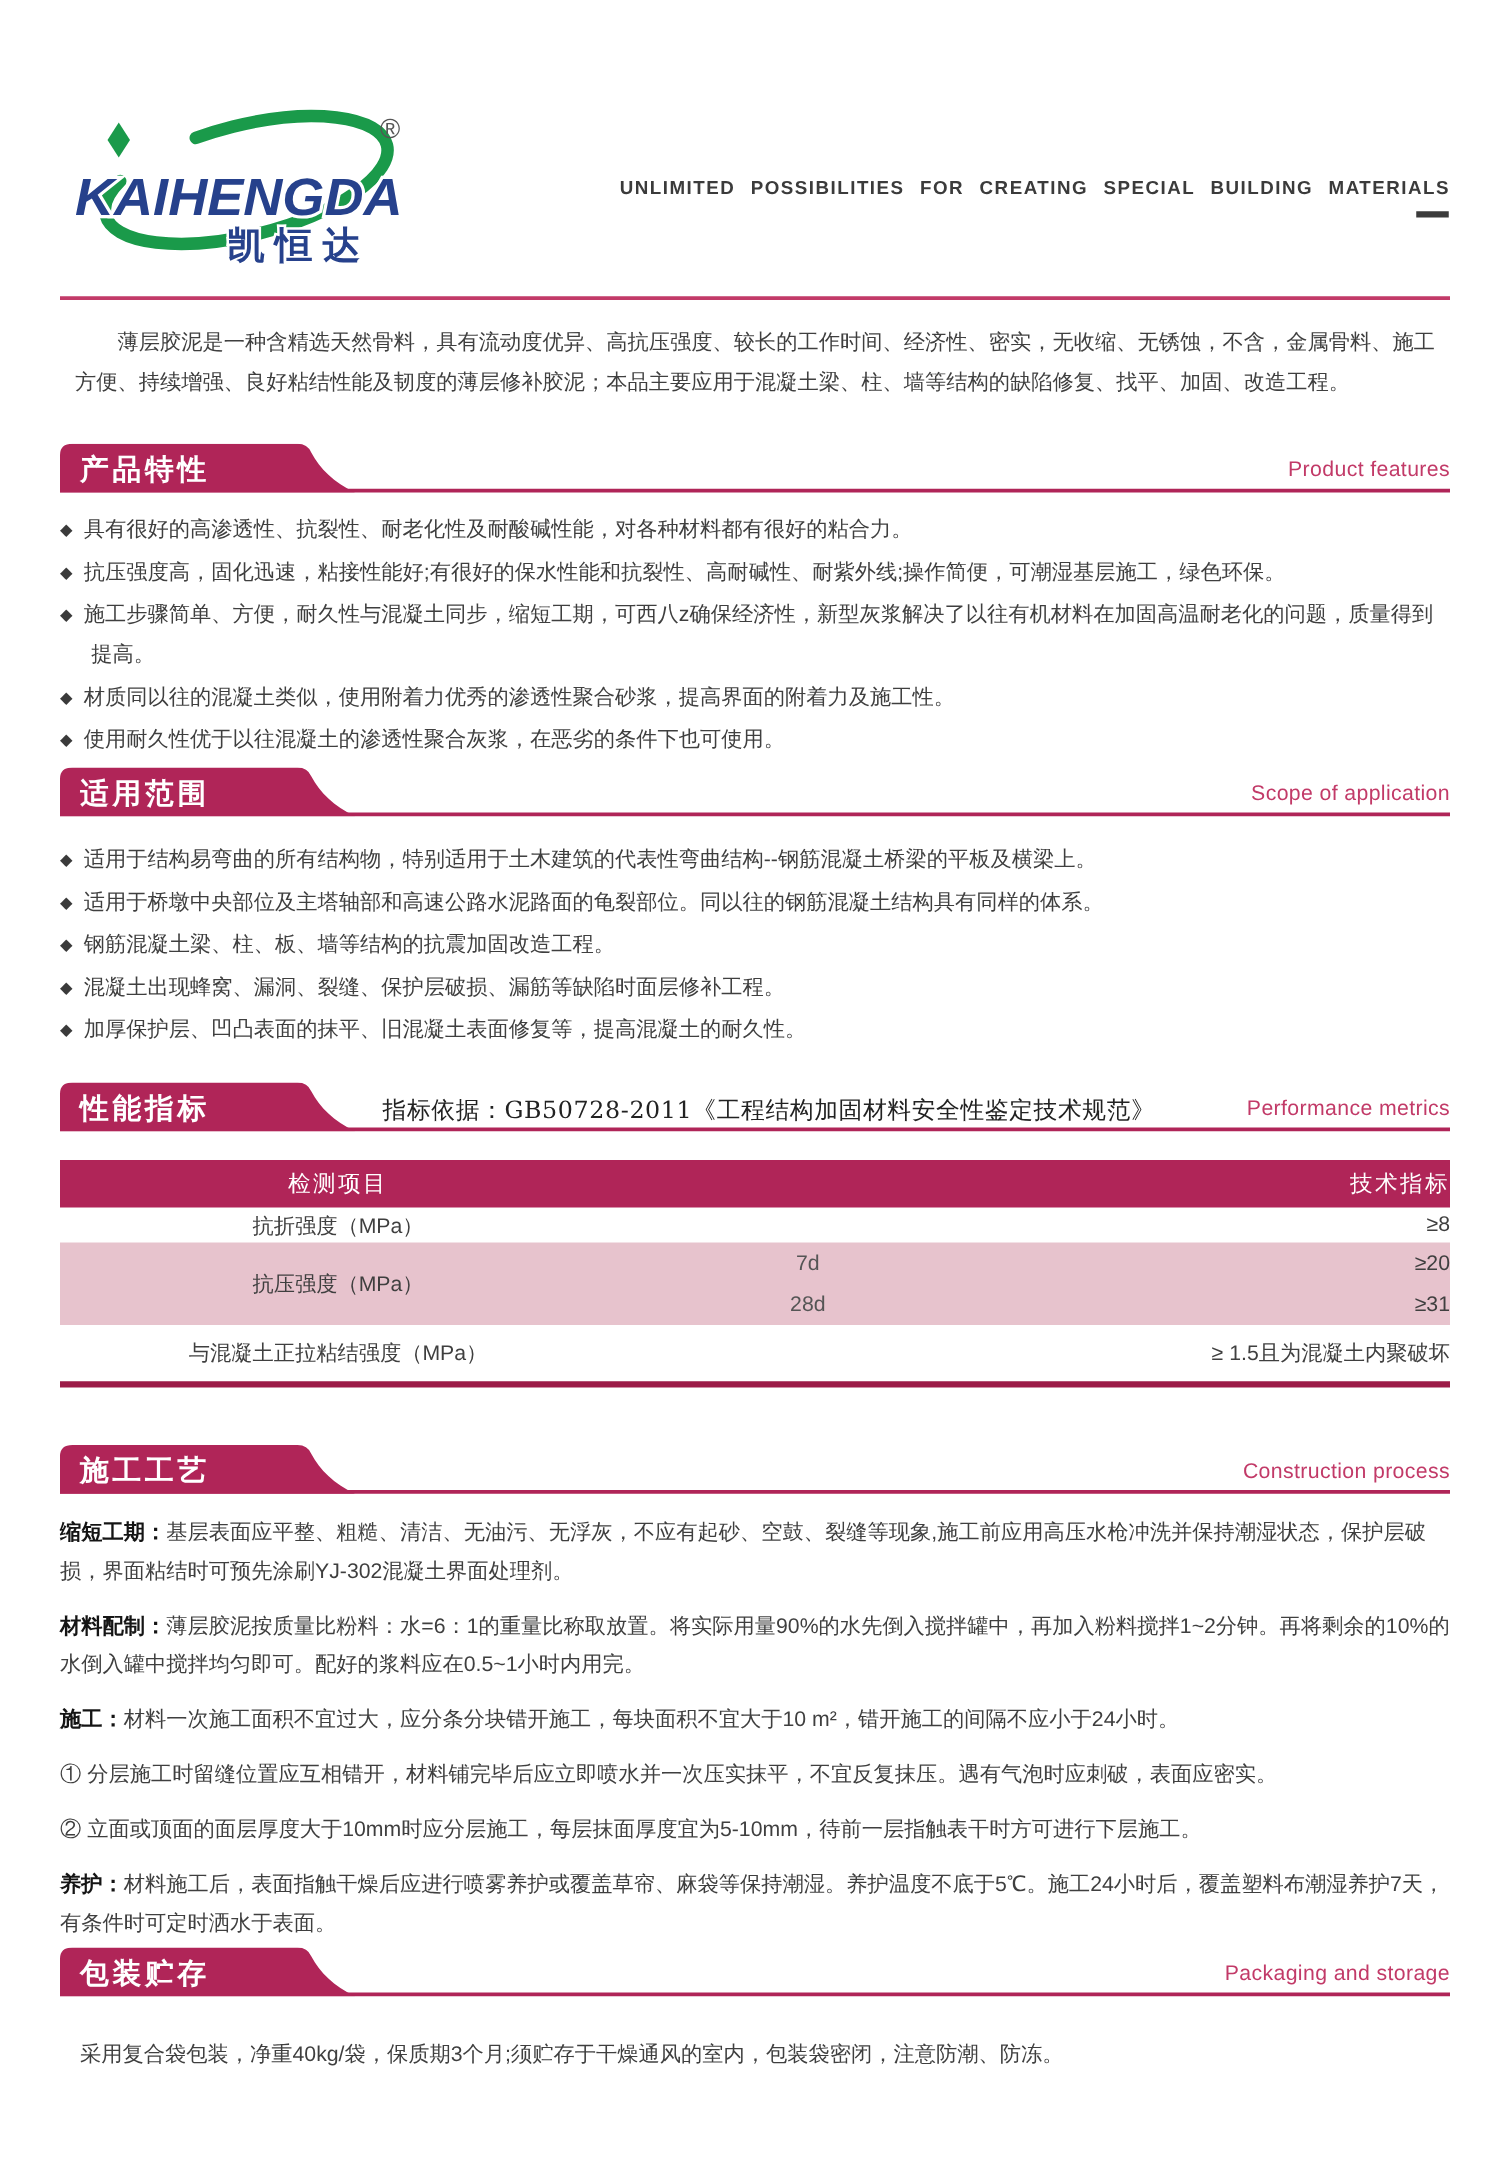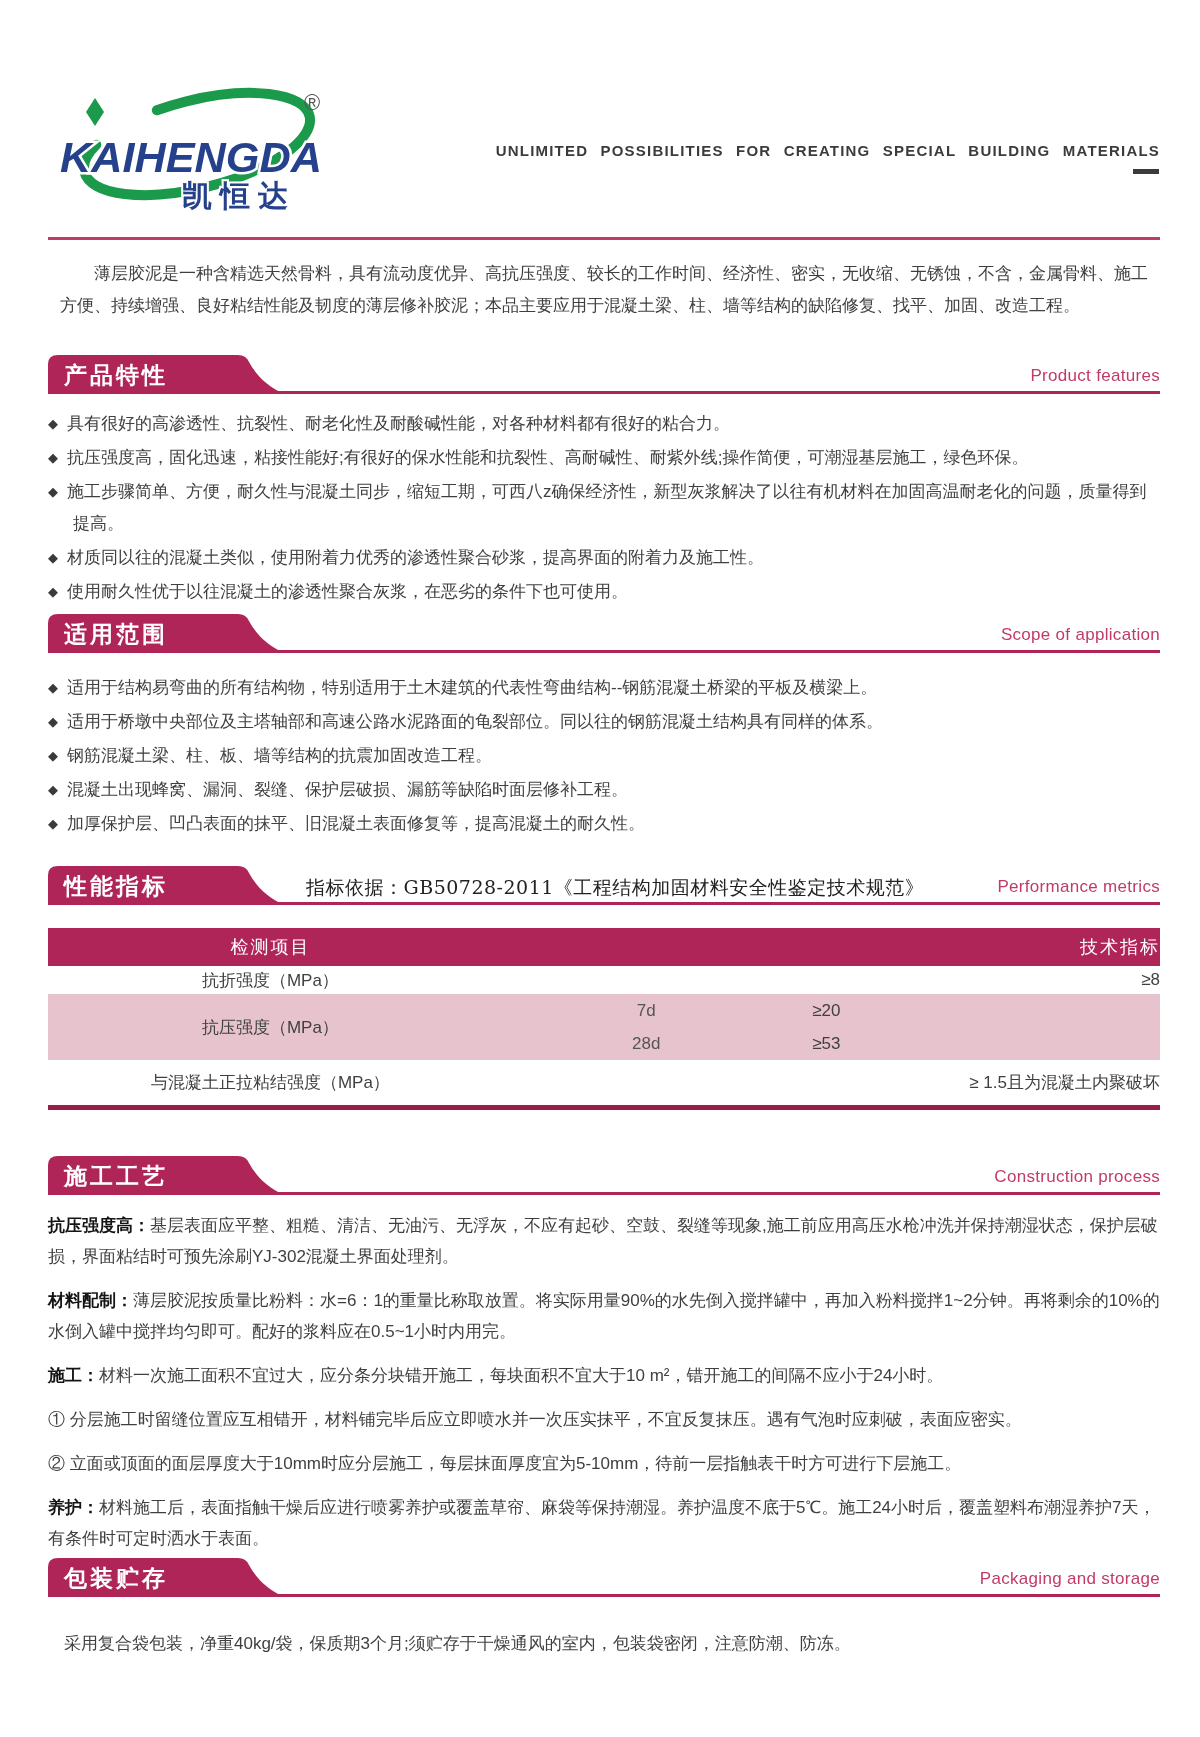--- a/index.html
+++ b/index.html
@@ -44,21 +44,21 @@
   
   .ptable{border-bottom:5px solid var(--accent-dark);}
   .tr{display:flex;align-items:center;}
   .tr .c1{width:40%;text-align:center;}
   .tr .c2{width:60%;text-align:right;}
   .th{background:var(--accent);color:#fff;height:38px;font-size:18px;letter-spacing:2px;}
   .r1{height:28px;font-size:17px;color:var(--text);}
   .r2{background:var(--pink);font-size:17px;color:var(--text);}
   .r2 .sub{width:60%;}
   .subrow{position:relative;height:33px;display:flex;align-items:center;}
-  .subrow .val{width:100%;text-align:center;}
+  .subrow .val{width:100%;text-align:right;}
   .subrow .age{position:absolute;left:0;width:46%;text-align:center;color:#555;}
   .r3{height:45px;font-size:17px;color:var(--text);}
 
   
   .process p{margin:0 0 13px;font-size:17px;line-height:31px;color:var(--text);}
   .process b{color:#141414;}
   .pack-text{margin:16px;font-size:17px;line-height:31px;color:var(--text);}
 </style>
 </head>
 <body>
@@ -133,39 +133,39 @@
     </div>
     <div class="tr r2">
       <div class="c1">抗压强度（MPa）</div>
       <div class="sub">
         <div class="subrow">
           <div class="age">7d</div>
           <div class="val">≥20</div>
         </div>
         <div class="subrow">
           <div class="age">28d</div>
-          <div class="val">≥53</div>
+          <div class="val">≥31</div>
         </div>
       </div>
     </div>
     <div class="tr r3">
       <div class="c1">与混凝土正拉粘结强度（MPa）</div>
       <div class="c2">≥ 1.5且为混凝土内聚破坏</div>
     </div>
   </div>
 
   <div class="sec-header abs" style="top:1156px">
     <svg class="badge-svg" viewBox="0 0 240 39" preserveAspectRatio="none">
       <path d="M0,39 L0,9 Q0,0 10,0 L190,0 Q198,0 201,7 C208,20 219,31 236,39 Z" fill="#b02558"></path>
     </svg>
     <span class="badge-label">施工工艺</span>
     <span class="sec-en">Construction process</span>
   </div>
   <div class="process abs" style="top:1210px">
-    <p><b>抗压强度高：</b><span>基层表面应平整、粗糙、清洁、无油污、无浮灰，不应有起砂、空鼓、裂缝等现象,施工前应用高压水枪冲洗并保持潮湿状态，保护层破损，界面粘结时可预先涂刷YJ-302混凝土界面处理剂。</span></p>
+    <p><b>缩短工期：</b><span>基层表面应平整、粗糙、清洁、无油污、无浮灰，不应有起砂、空鼓、裂缝等现象,施工前应用高压水枪冲洗并保持潮湿状态，保护层破损，界面粘结时可预先涂刷YJ-302混凝土界面处理剂。</span></p>
     <p><b>材料配制：</b><span>薄层胶泥按质量比粉料：水=6：1的重量比称取放置。将实际用量90%的水先倒入搅拌罐中，再加入粉料搅拌1~2分钟。再将剩余的10%的水倒入罐中搅拌均匀即可。配好的浆料应在0.5~1小时内用完。</span></p>
     <p><b>施工：</b><span>材料一次施工面积不宜过大，应分条分块错开施工，每块面积不宜大于10 m²，错开施工的间隔不应小于24小时。</span></p>
     <p><b></b><span>① 分层施工时留缝位置应互相错开，材料铺完毕后应立即喷水并一次压实抹平，不宜反复抹压。遇有气泡时应刺破，表面应密实。</span></p>
     <p><b></b><span>② 立面或顶面的面层厚度大于10mm时应分层施工，每层抹面厚度宜为5-10mm，待前一层指触表干时方可进行下层施工。</span></p>
     <p><b>养护：</b><span>材料施工后，表面指触干燥后应进行喷雾养护或覆盖草帘、麻袋等保持潮湿。养护温度不底于5℃。施工24小时后，覆盖塑料布潮湿养护7天，有条件时可定时洒水于表面。</span></p>
   </div>
 
   <div class="sec-header abs" style="top:1558px">
     <svg class="badge-svg" viewBox="0 0 240 39" preserveAspectRatio="none">
       <path d="M0,39 L0,9 Q0,0 10,0 L190,0 Q198,0 201,7 C208,20 219,31 236,39 Z" fill="#b02558"></path>

